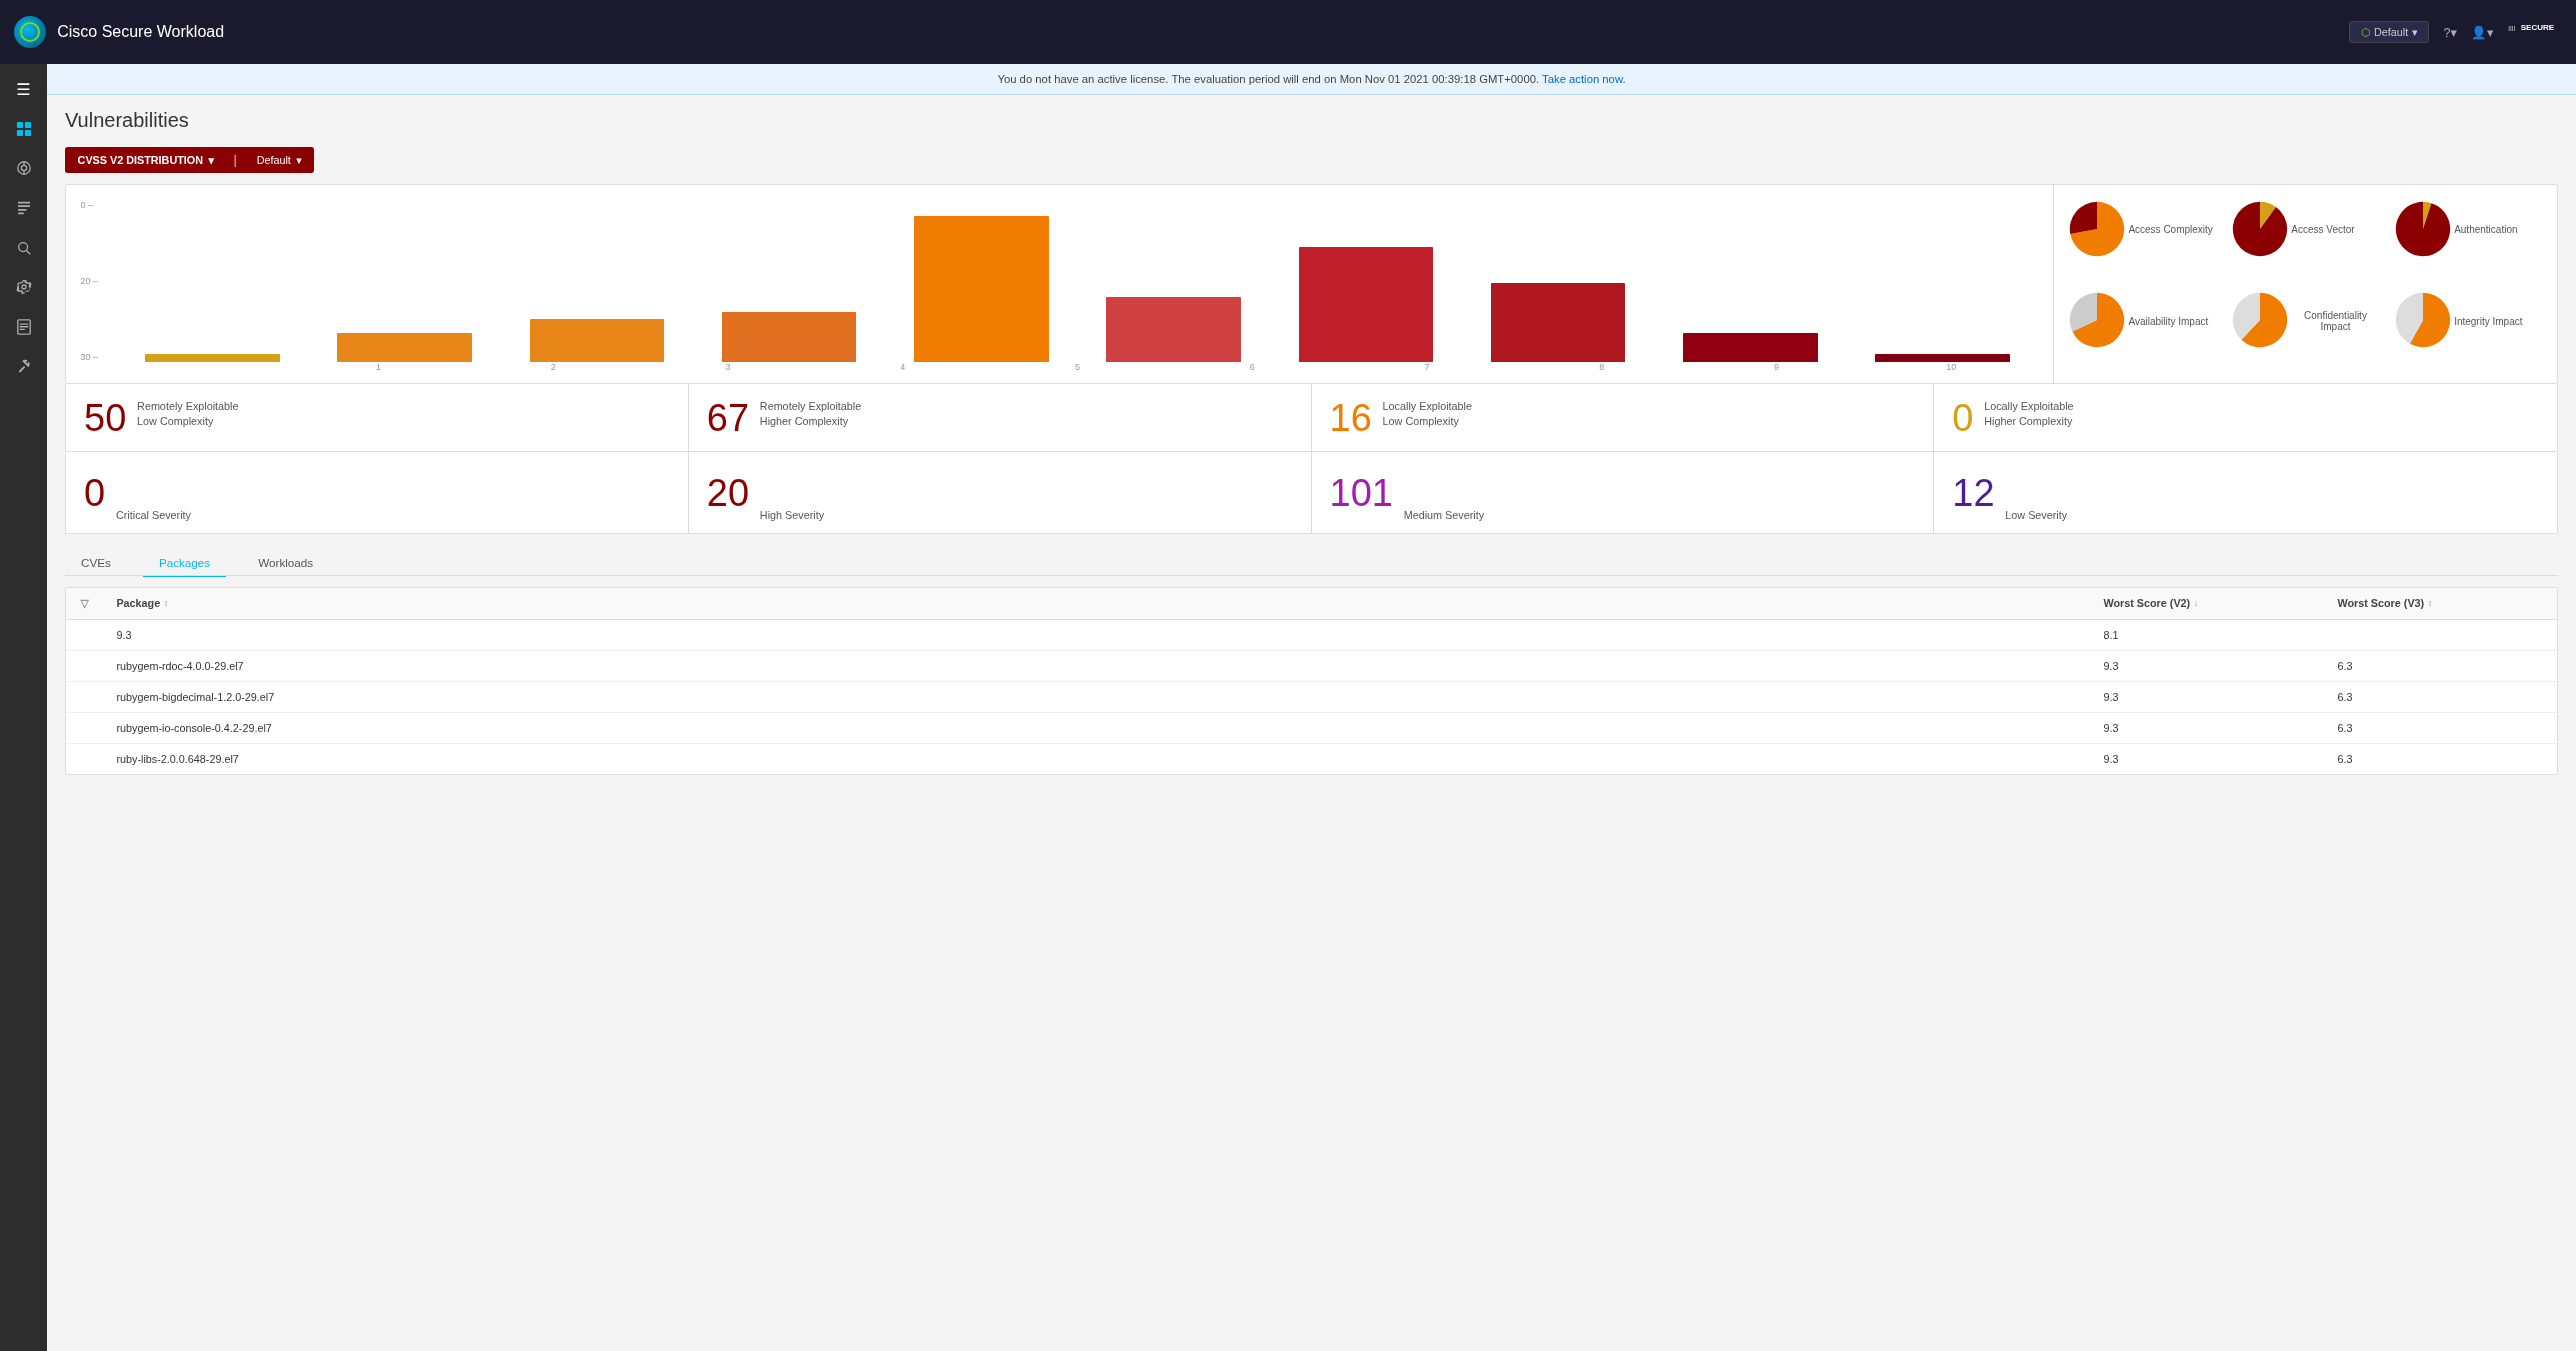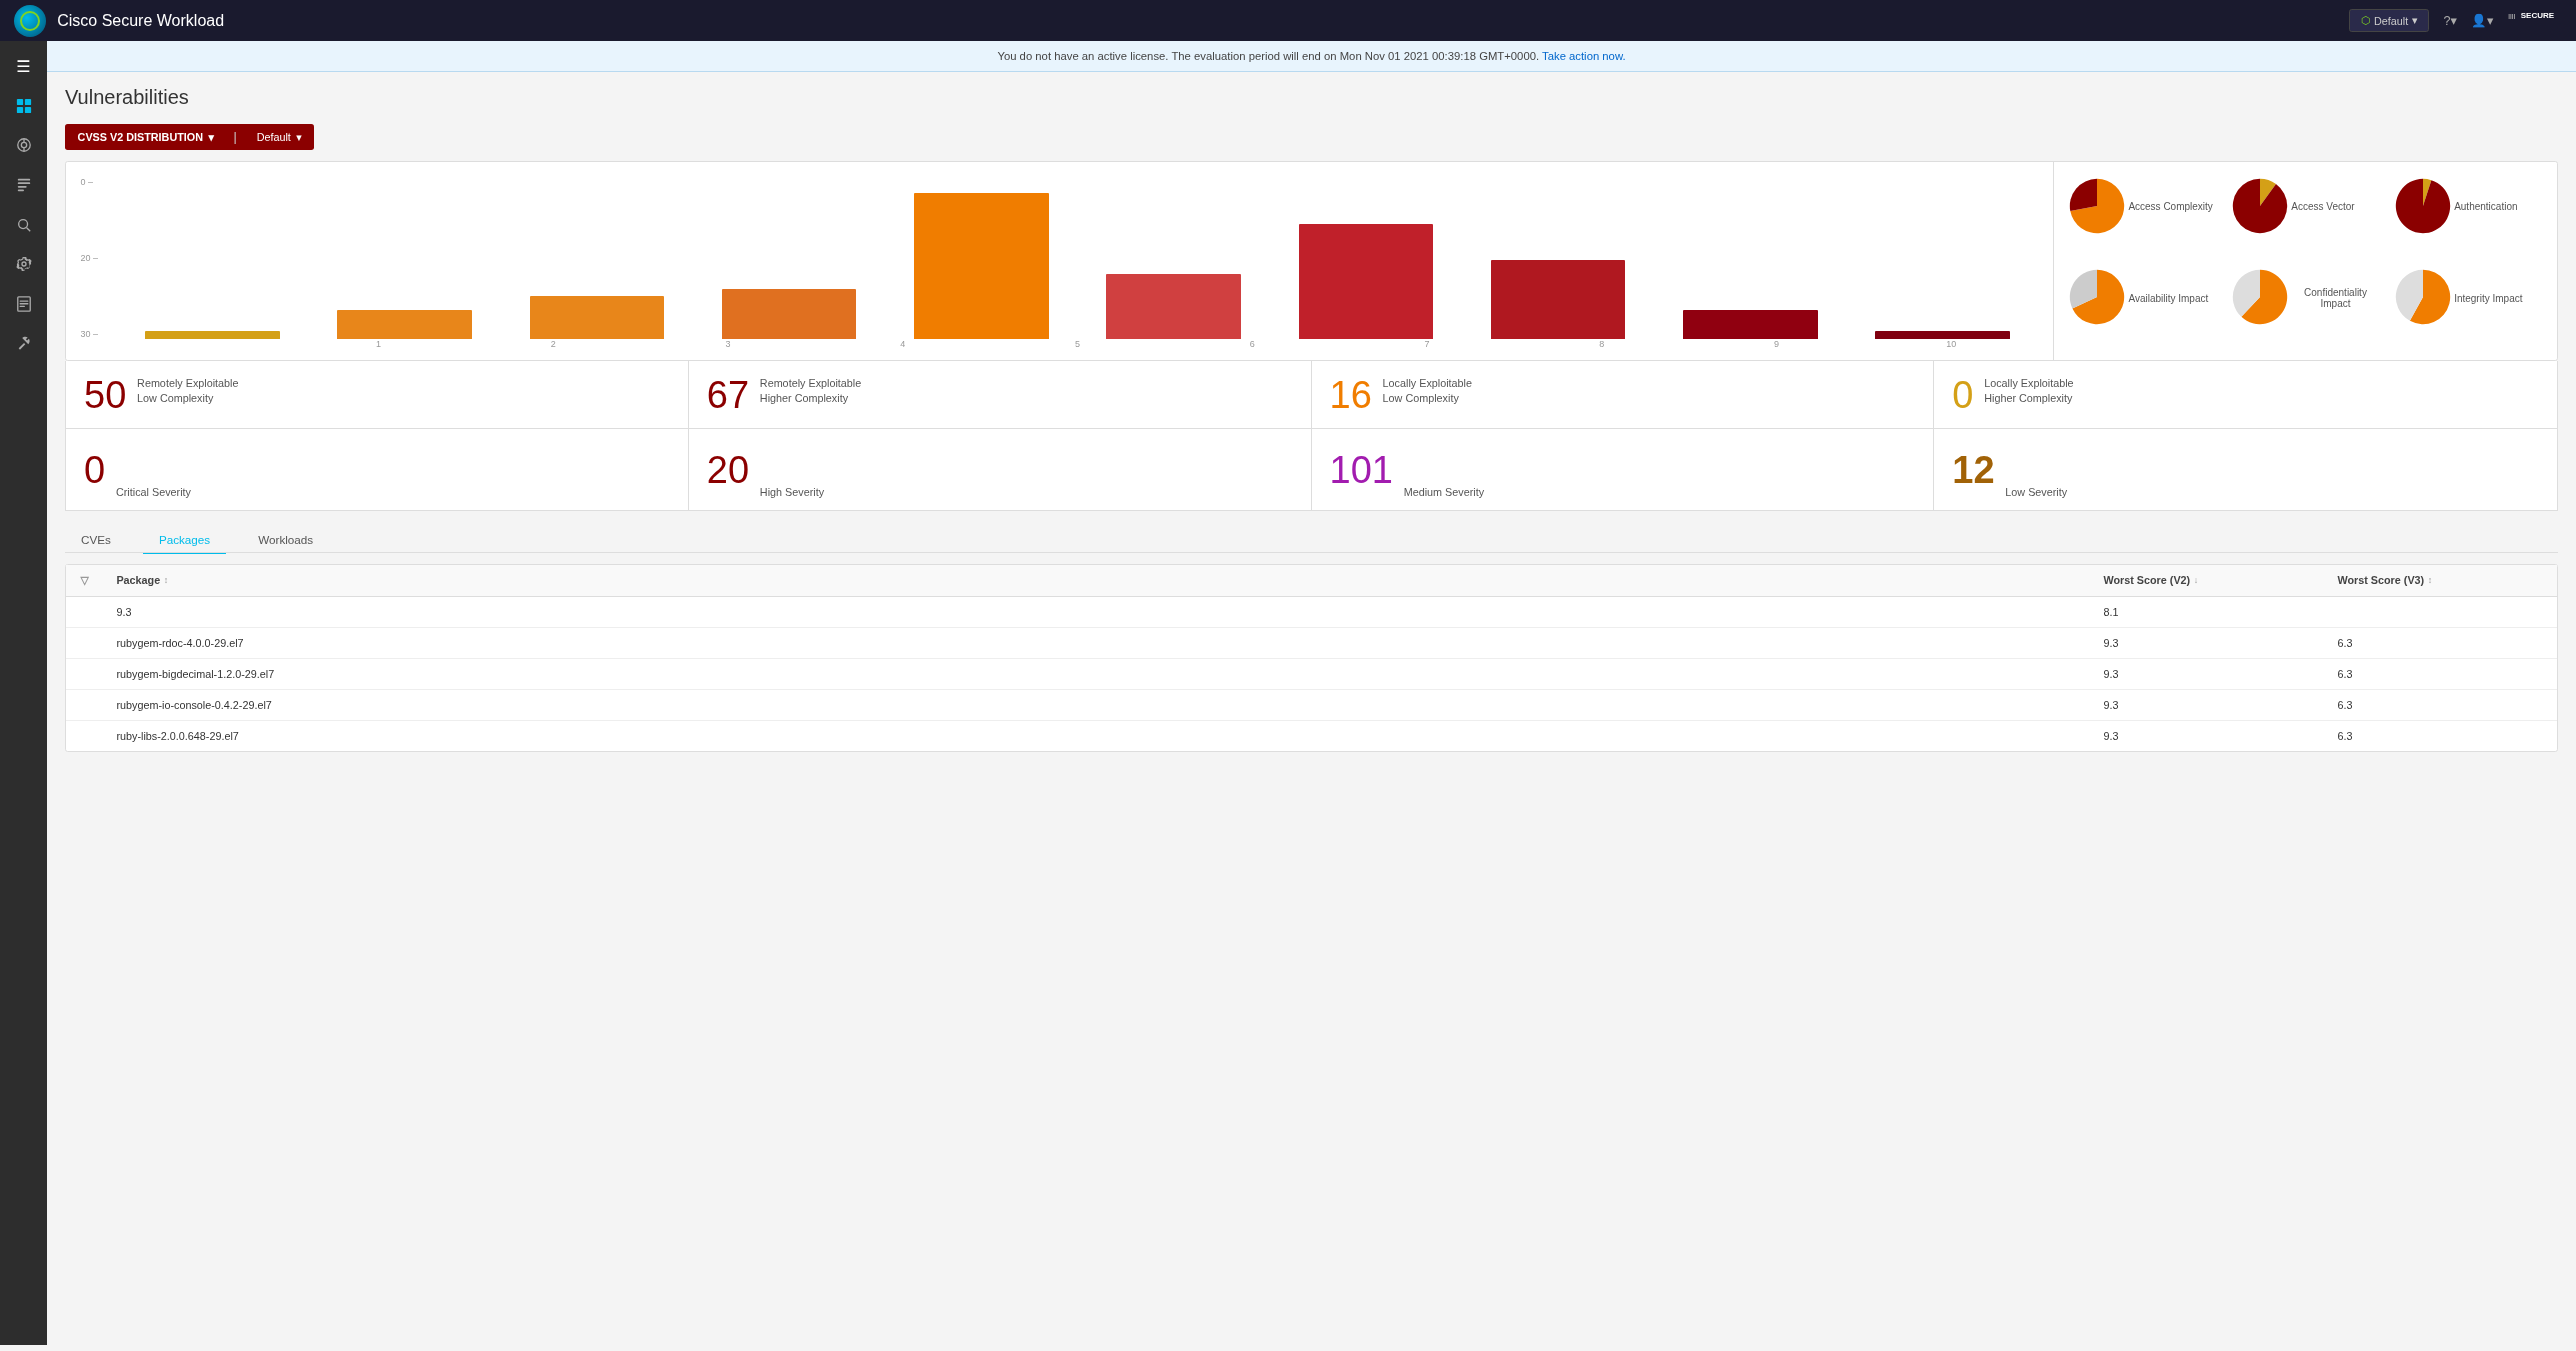--- a/index.html
+++ b/index.html
@@ -1,21 +1,21 @@
 <!DOCTYPE html>
 <html style="font-size:14.4px"><head>
   <meta charset="utf-8">
   <style>
     * { box-sizing: border-box; margin: 0; padding: 0; }
     body { font-family: 'Segoe UI', Arial, sans-serif; background: #f4f4f4; color: #333; font-size: 11.7px; }
 
     
     .top-nav {
       background: #1a1a2e;
-      height: 41px;
+      height: 64px;
       display: flex;
       align-items: center;
       padding: 0 14.4px;
       gap: 10.8px;
     }
     .top-nav-logo {
       width: 32px; height: 32px;
       background: radial-gradient(circle at 40% 40%, #00bceb, #005073);
       border-radius: 50%;
       display: flex; align-items: center; justify-content: center;
@@ -546,21 +546,21 @@
   </div>
           <div class="sev-cell">
     <span class="sev-number" style="color:#8b0000;">20</span>
     <span class="sev-desc">High Severity</span>
   </div>
           <div class="sev-cell">
     <span class="sev-number" style="color:#a21caf;">101</span>
     <span class="sev-desc">Medium Severity</span>
   </div>
           <div class="sev-cell">
-    <span class="sev-number" style="color:#a16207;font-weight:bold;">12</span>
+    <span class="sev-number" style="color:#4c1d95;">12</span>
     <span class="sev-desc">Low Severity</span>
   </div>
         </div>
 
       <div class="tabs" id="tabs">
           <div class="tab">CVEs</div>
           <div class="tab active">Packages</div>
           <div class="tab">Workloads</div>
         </div>
 

